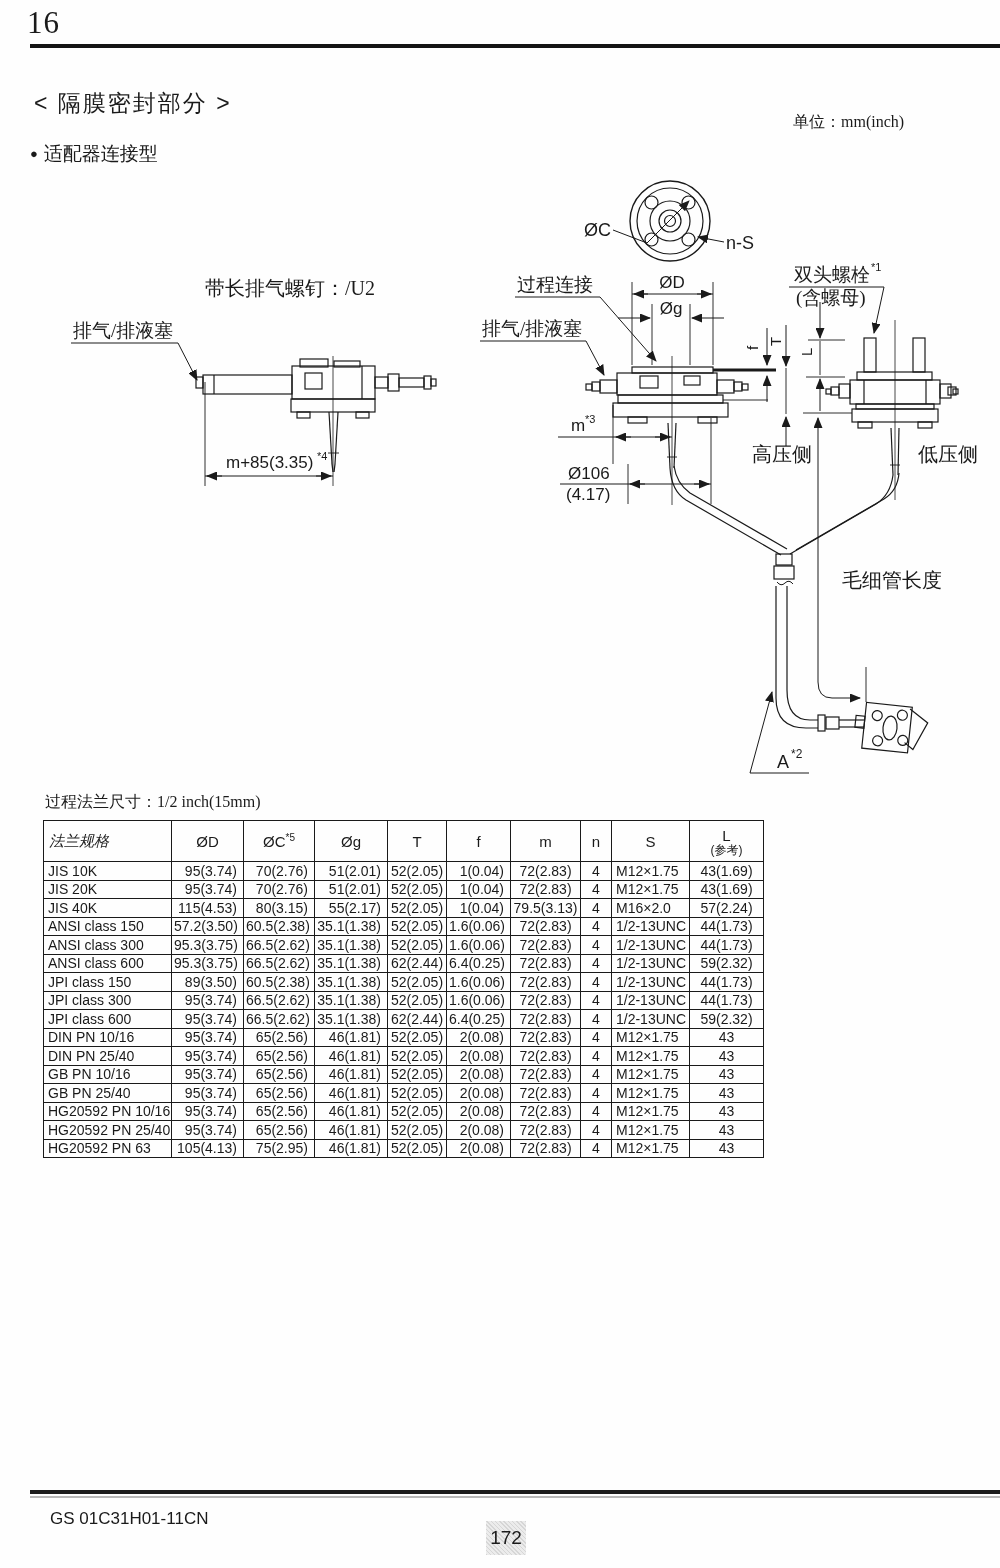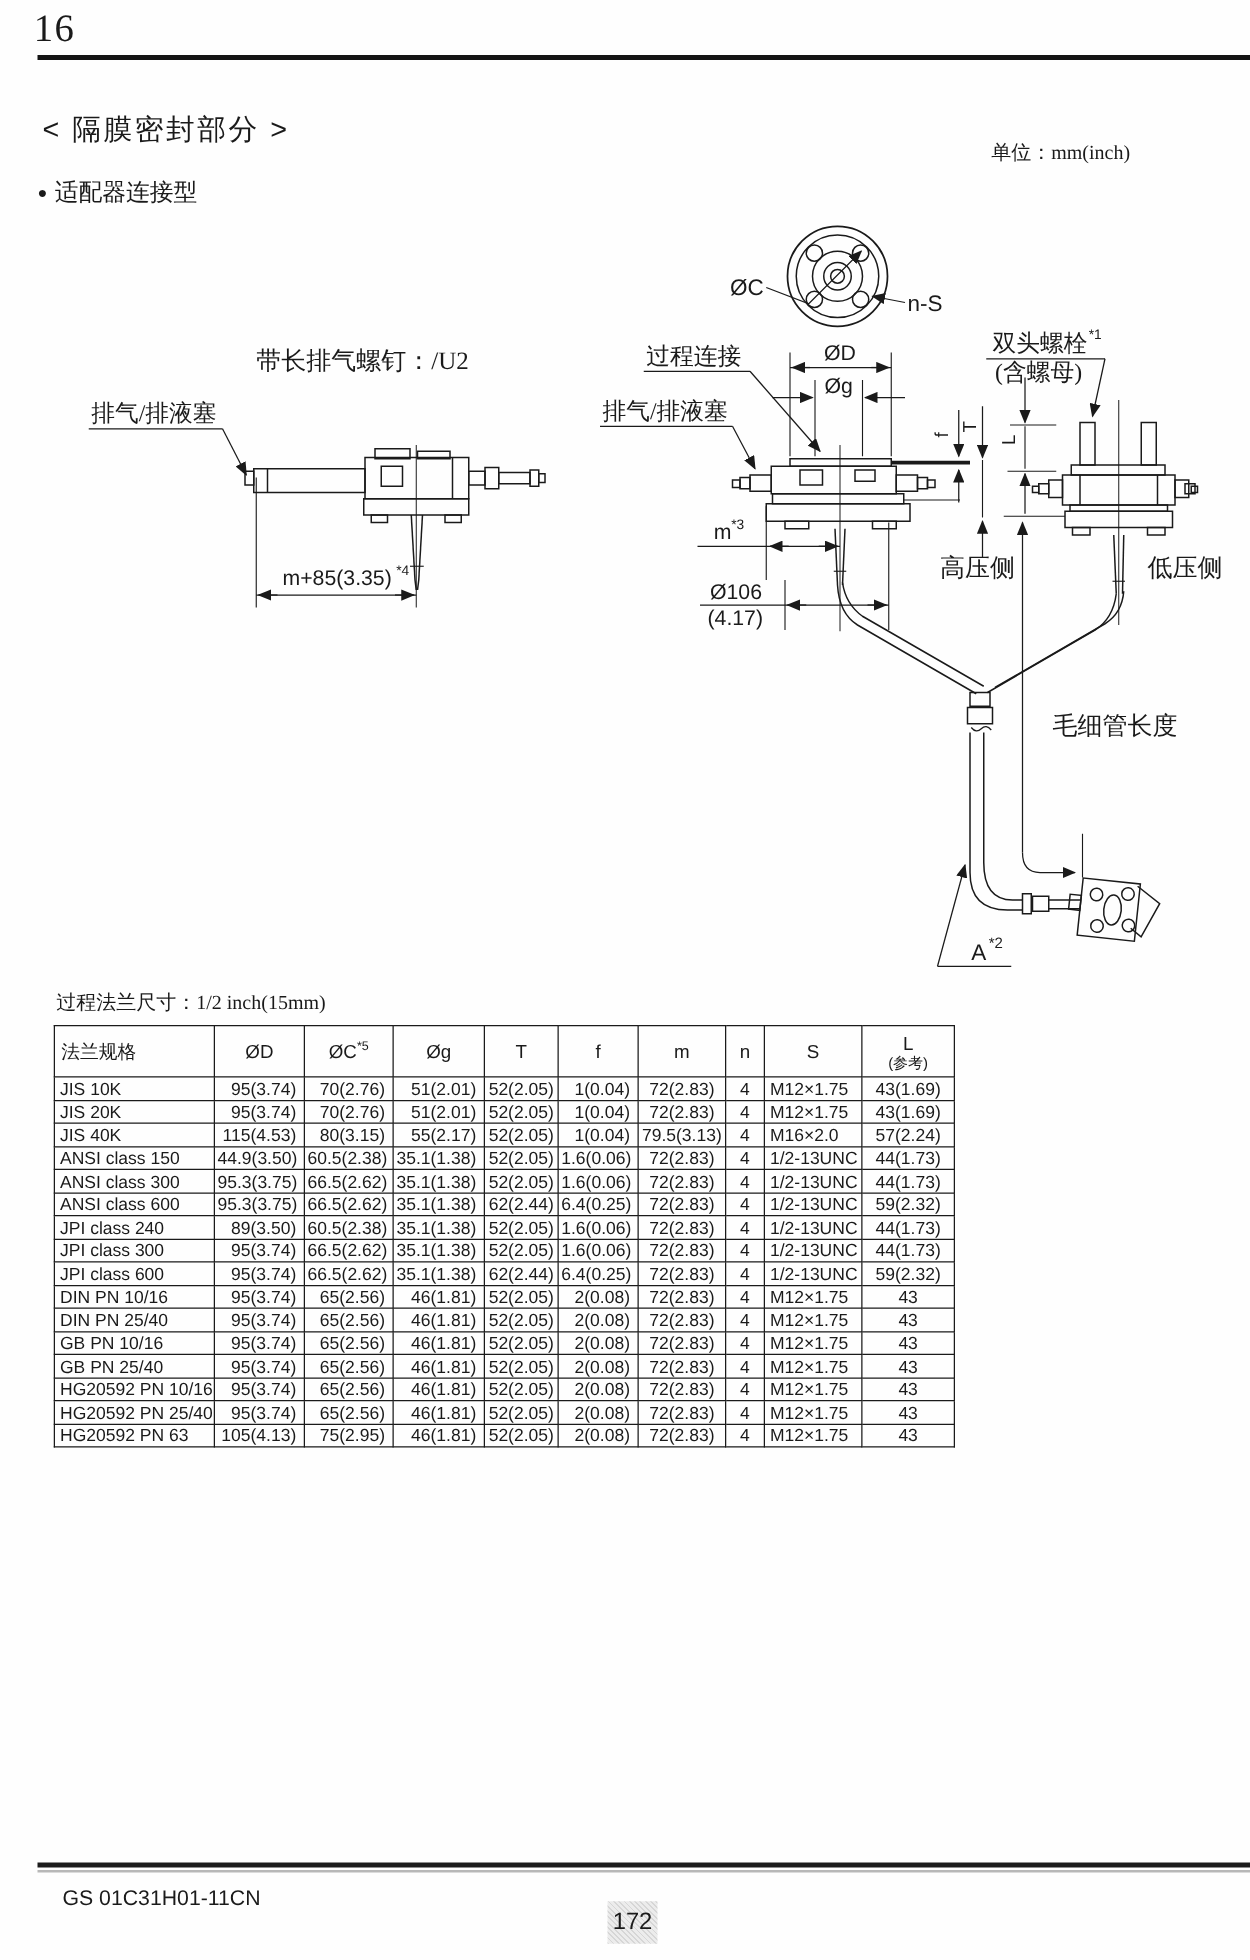--- a/index.html
+++ b/index.html
@@ -18,21 +18,21 @@
   svg{position:absolute;left:0;top:170px;}
   svg text{fill:#1a1a1a;}
   .dim{font-family:"Liberation Sans","DejaVu Sans",sans-serif;}
   .cjk{font-family:"Liberation Serif","DejaVu Serif",serif;}
   
   .tbl-caption{left:45px;top:792px;font-size:16px;}
   table.flg{position:absolute;left:43px;top:820px;border-collapse:collapse;table-layout:fixed;
             width:720px;font-size:14px;}
   table.flg th,table.flg td{border:1.5px solid #1a1a1a;padding:0 2px;overflow:hidden;white-space:nowrap;}
   table.flg th{font-weight:normal;font-size:15px;height:40px;text-align:center;}
-  table.flg th.a-l{text-align:left;padding-left:5px;}
+  table.flg th.a-l{text-align:left;padding-left:5px;font-style:italic;}
   table.flg td{height:17.5px;text-align:center;}
   table.flg td.a-l{text-align:left;padding-left:4px;}
   table.flg td.a-r{text-align:right;padding-right:6px;}
   table.flg td.a-s{text-align:left;padding-left:4px;}
   table.flg sup{font-size:10px;}
   .l-note{font-size:12px;line-height:12px;}
   
   .foot-rule1{left:30px;right:0;top:1490px;height:3.5px;background:#1c1c1c;}
   .foot-rule2{left:30px;right:0;top:1496px;height:1.5px;background:#b8b8b8;}
   .doc-no{left:50px;top:1509px;font-size:17px;}
@@ -329,21 +329,21 @@
           <td class="a-r">55(2.17)</td>
           <td class="a-c">52(2.05)</td>
           <td class="a-r">1(0.04)</td>
           <td class="a-c">79.5(3.13)</td>
           <td class="a-c">4</td>
           <td class="a-s">M16×2.0</td>
           <td class="a-c">57(2.24)</td>
         </tr>
         <tr>
           <td class="a-l">ANSI class 150</td>
-          <td class="a-r">44.9(3.50)</td>
+          <td class="a-r">57.2(3.50)</td>
           <td class="a-r">60.5(2.38)</td>
           <td class="a-r">35.1(1.38)</td>
           <td class="a-c">52(2.05)</td>
           <td class="a-r">1.6(0.06)</td>
           <td class="a-c">72(2.83)</td>
           <td class="a-c">4</td>
           <td class="a-s">1/2-13UNC</td>
           <td class="a-c">44(1.73)</td>
         </tr>
         <tr>
@@ -364,21 +364,21 @@
           <td class="a-r">66.5(2.62)</td>
           <td class="a-r">35.1(1.38)</td>
           <td class="a-c">62(2.44)</td>
           <td class="a-r">6.4(0.25)</td>
           <td class="a-c">72(2.83)</td>
           <td class="a-c">4</td>
           <td class="a-s">1/2-13UNC</td>
           <td class="a-c">59(2.32)</td>
         </tr>
         <tr>
-          <td class="a-l">JPI class 240</td>
+          <td class="a-l">JPI class 150</td>
           <td class="a-r">89(3.50)</td>
           <td class="a-r">60.5(2.38)</td>
           <td class="a-r">35.1(1.38)</td>
           <td class="a-c">52(2.05)</td>
           <td class="a-r">1.6(0.06)</td>
           <td class="a-c">72(2.83)</td>
           <td class="a-c">4</td>
           <td class="a-s">1/2-13UNC</td>
           <td class="a-c">44(1.73)</td>
         </tr>

